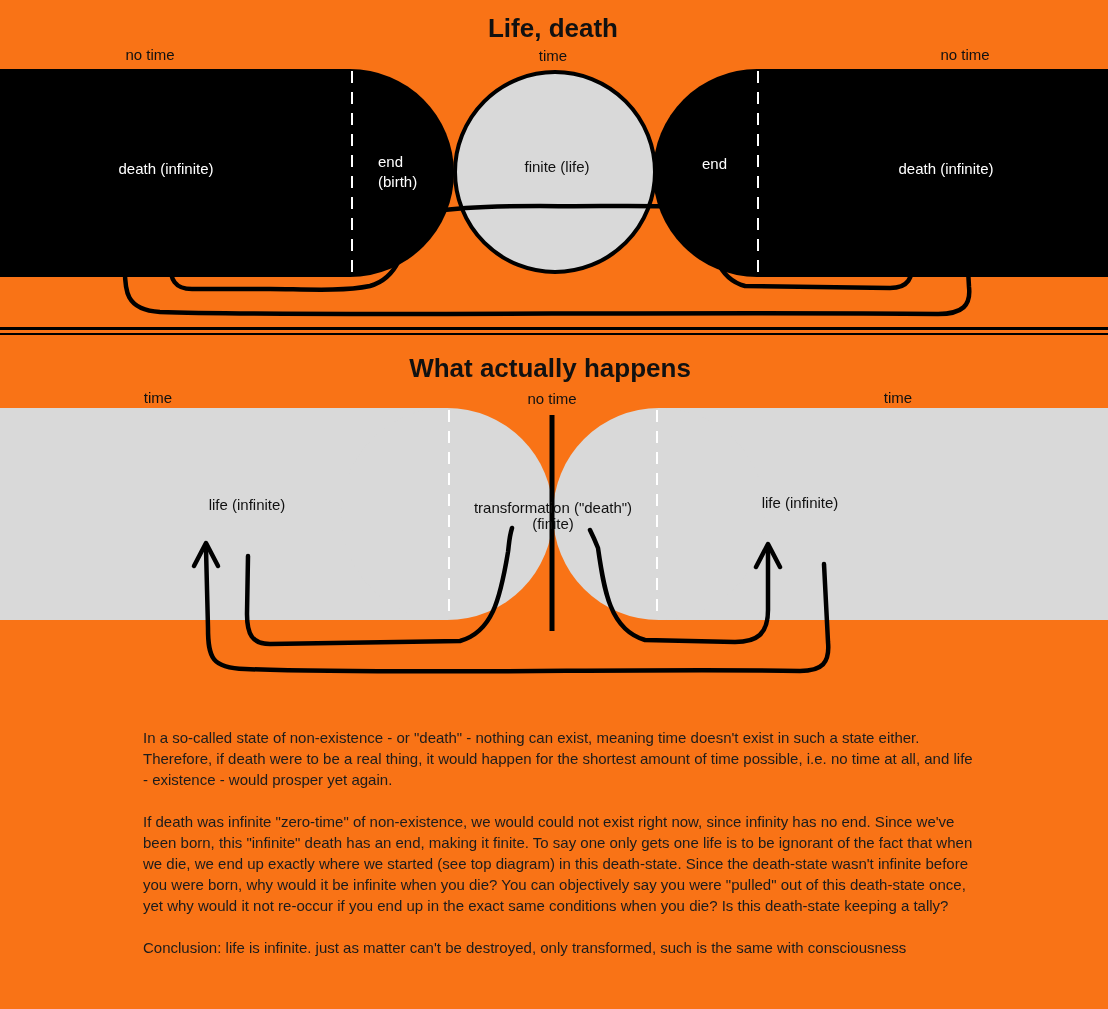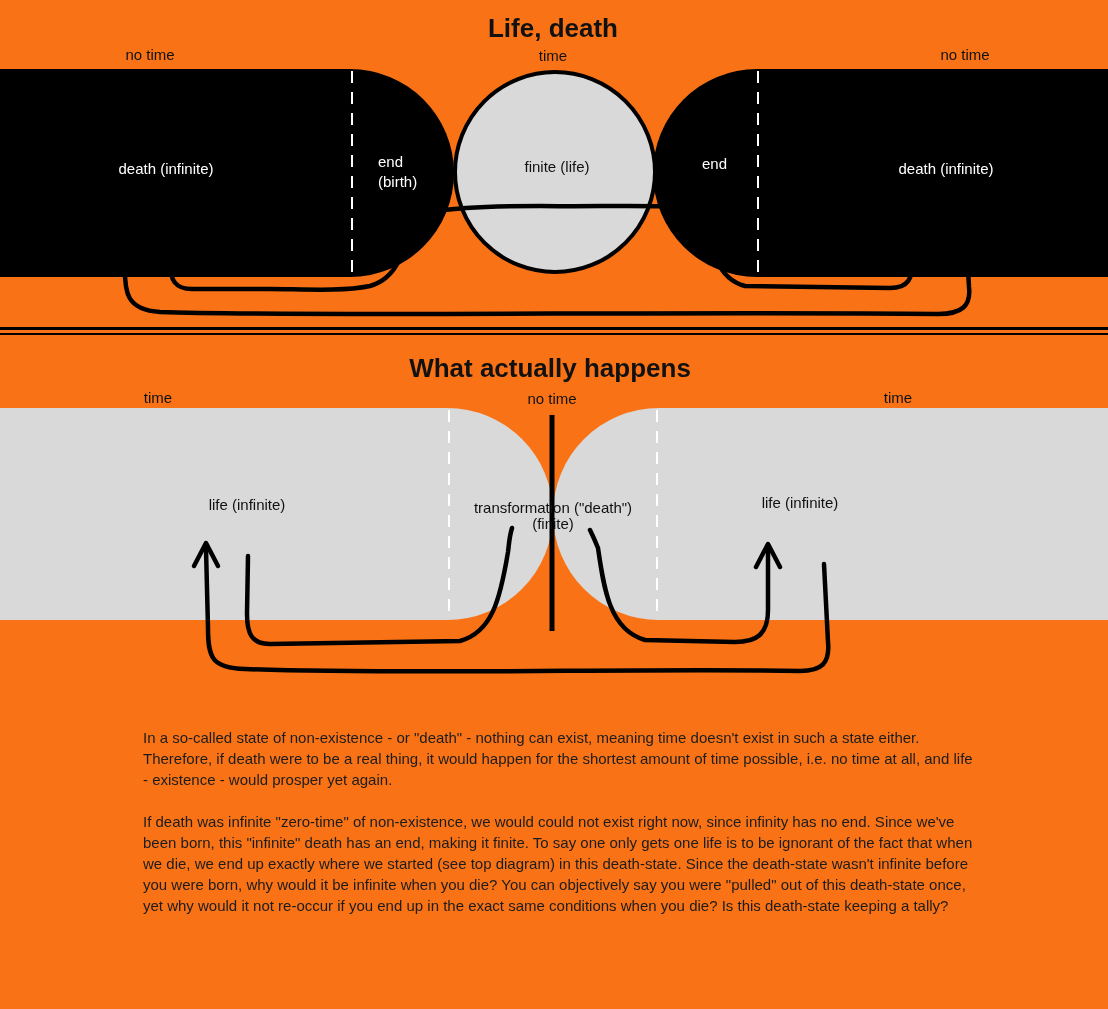--- a/index.html
+++ b/index.html
@@ -105,15 +105,16 @@
       <path d="M 206 213 L 208 292 C 208 322 212 332 245 333 C 400 339 650 332 800 335 C 822 335 830 327 828 306 L 824 228"></path>
       <path d="M 590 194 C 594 202 596 207 598 212 C 604 254 610 294 645 304 L 735 306 C 757 306 768 298 768 274 L 768 214"></path>
       <path d="M 194 230 L 206 207 L 218 230"></path>
       <path d="M 756 231 L 768 208 L 780 231"></path>
     </g>
   </svg>
 
   <div class="body-text">
     <p>In a so-called state of non-existence - or "death" - nothing can exist, meaning time doesn't exist in such a state either. Therefore, if death were to be a real thing, it would happen for the shortest amount of time possible, i.e. no time at all, and life - existence - would prosper yet again.</p>
     <p>If death was infinite "zero-time" of non-existence, we would could not exist right now, since infinity has no end. Since we've been born, this "infinite" death has an end, making it finite. To say one only gets one life is to be ignorant of the fact that when we die, we end up exactly where we started (see top diagram) in this death-state. Since the death-state wasn't infinite before you were born, why would it be infinite when you die? You can objectively say you were "pulled" out of this death-state once, yet why would it not re-occur if you end up in the exact same conditions when you die? Is this death-state keeping a tally?</p>
+    <p>Conclusion: life is infinite. just as matter can't be destroyed, only transformed, such is the same with consciousness</p>
   </div>
 
 </div>
 
 </body></html>

